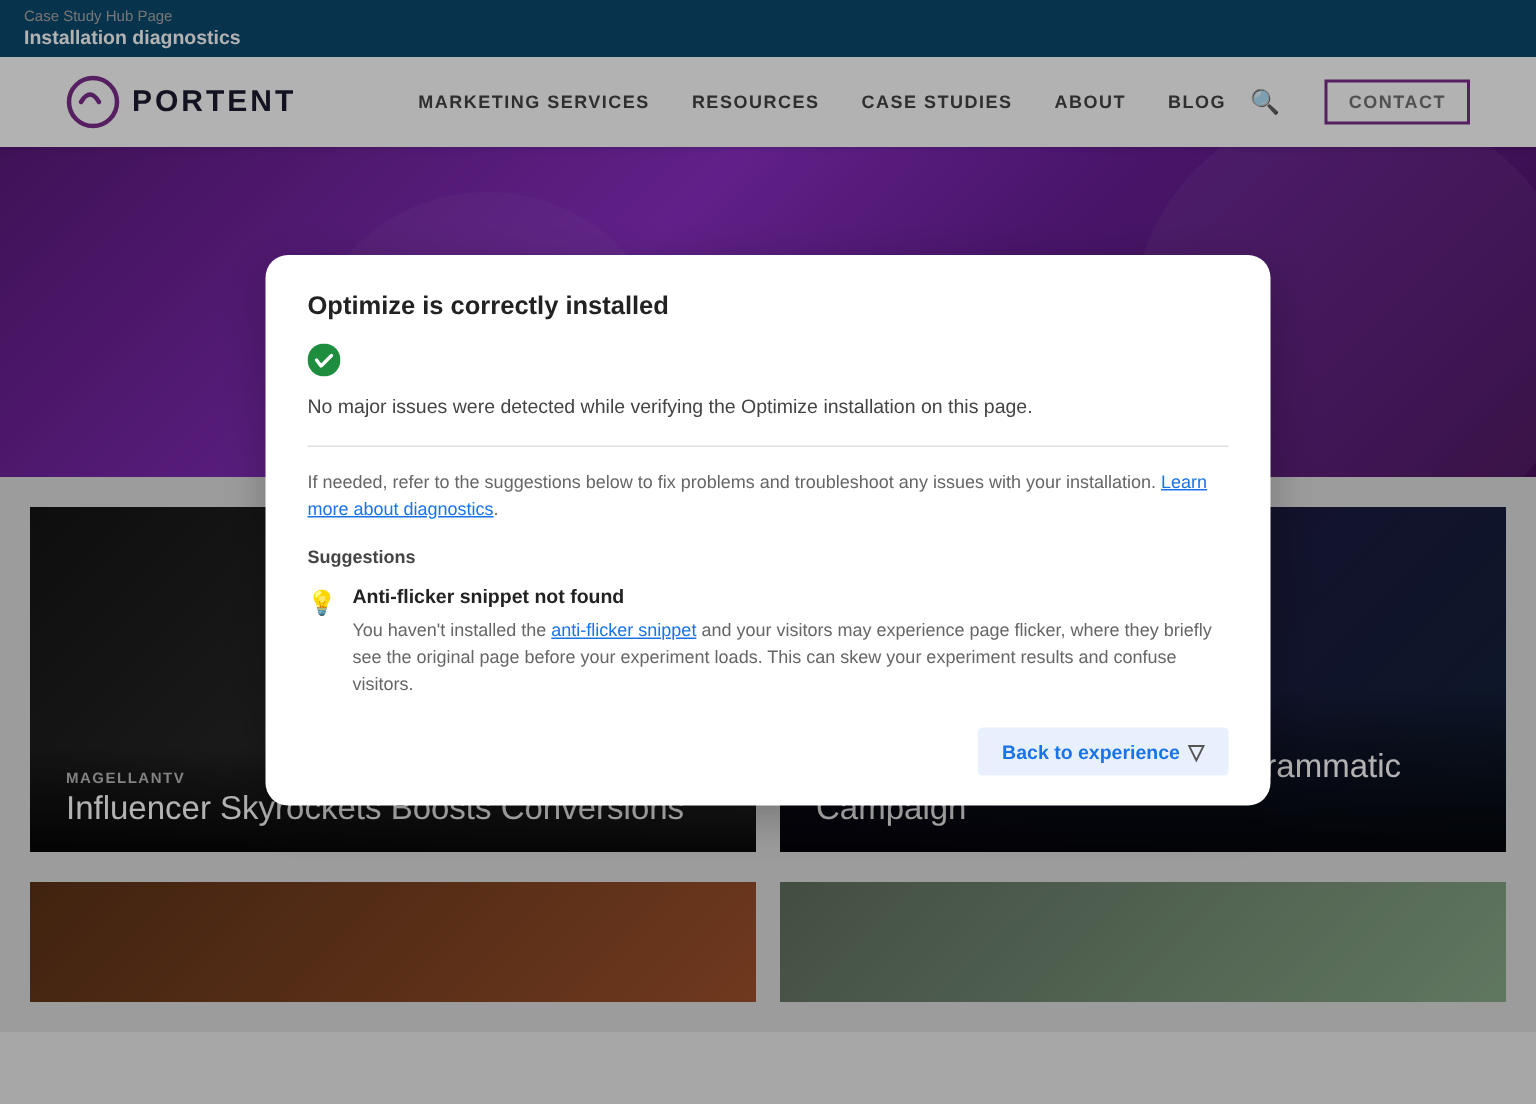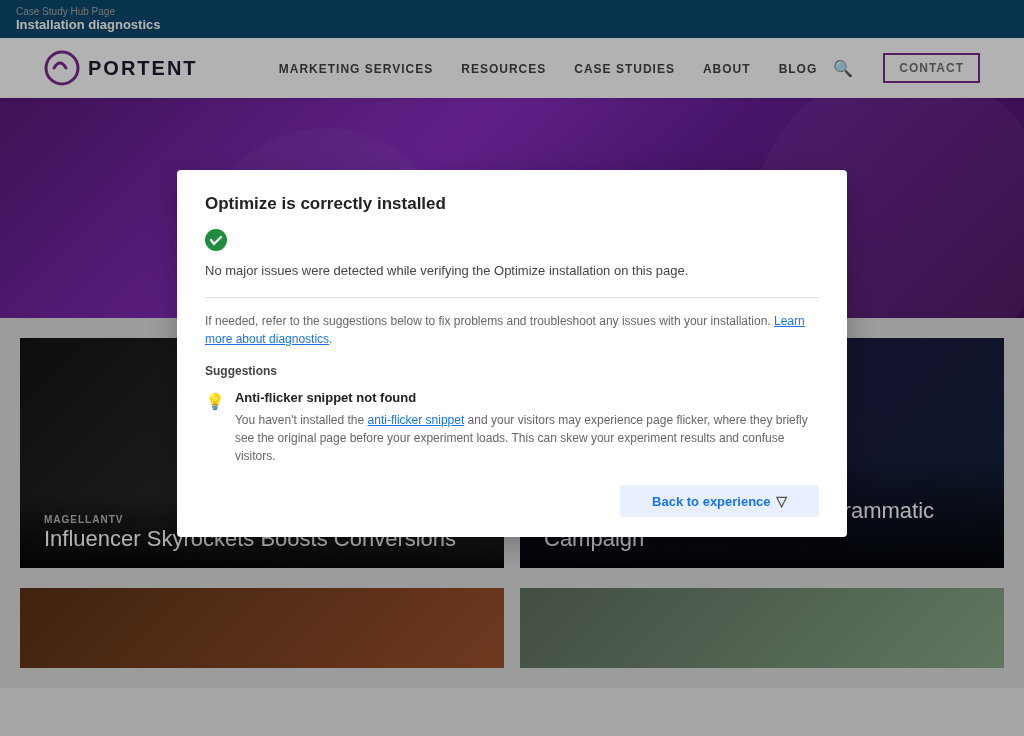--- a/index.html
+++ b/index.html
@@ -171,21 +171,21 @@
       top: 0; left: 0; right: 0; bottom: 0;
       background: rgba(0,0,0,0.3);
       z-index: 100;
       display: flex;
       align-items: flex-start;
       justify-content: center;
       padding-top: 170px;
     }
     .modal {
       background: #fff;
-      border-radius: 4px;
+      border-radius: 15px;
       width: 670px;
       box-shadow: 0 8px 32px rgba(0,0,0,0.25);
       padding: 24px 28px 20px;
     }
     .modal-title {
       font-size: 17px;
       font-weight: 700;
       color: #222;
       margin-bottom: 14px;
     }
@@ -250,21 +250,21 @@
     .suggestion-desc a { color: #1a73e8; text-decoration: underline; }
     .modal-footer {
       display: flex;
       justify-content: flex-end;
       margin-top: 20px;
     }
     .back-btn {
       background: #e8f0fe;
       color: #1a73e8;
       border: none;
-      padding: 8px 32px;
+      padding: 8px 16px;
       font-size: 13px;
       font-weight: 600;
       border-radius: 3px;
       cursor: pointer;
     }
     .cursor-indicator {
       display: inline-block;
       margin-left: 2px;
       font-size: 14px;
       color: #555;

